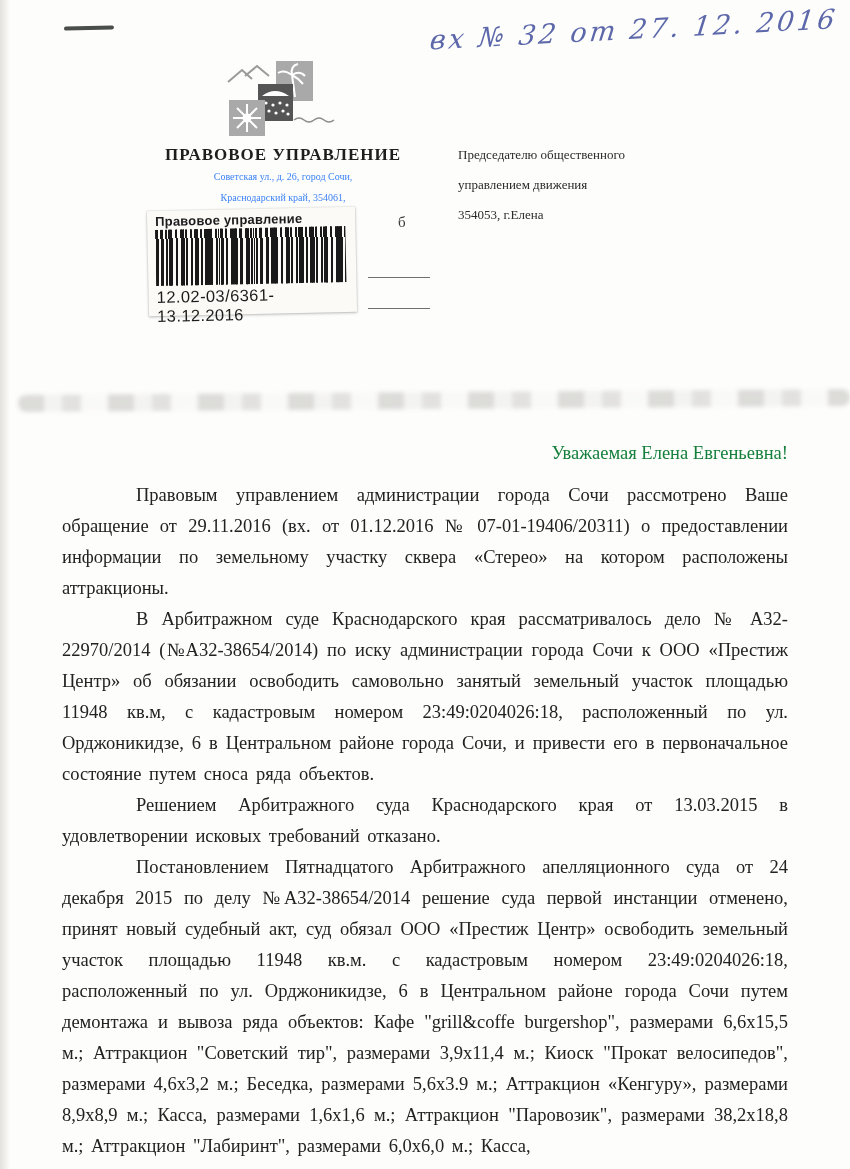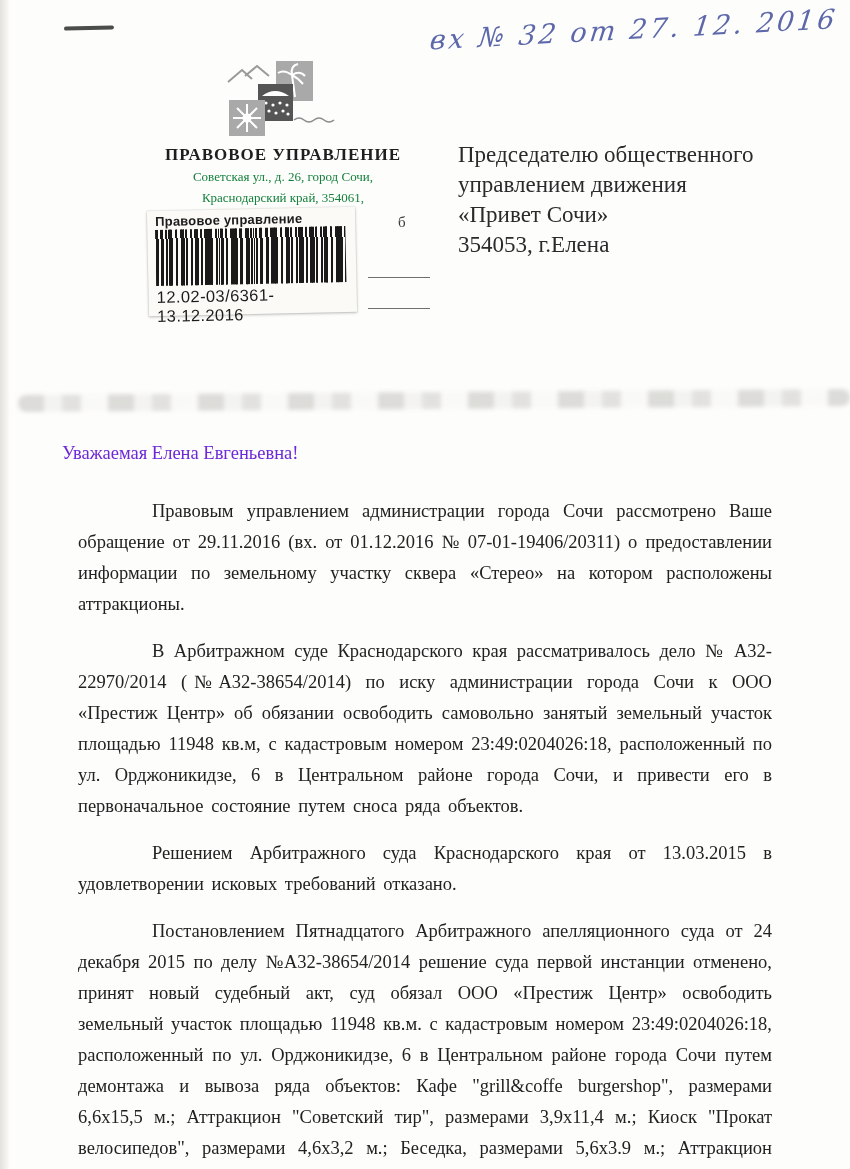--- a/index.html
+++ b/index.html
@@ -37,21 +37,21 @@
   
   .letterhead {
     position:absolute; left:118px; top:60px; width:330px;
     text-align:center;
   }
   .logo { display:block; margin:0 auto 4px auto; }
   .org-name {
     font-weight:bold; font-size:17px; line-height:21px;
     letter-spacing:1px; color:#1e1e1e; margin-top:2px;
   }
-  .org-addr { font-size:13px; line-height:19px; color:#15803d; margin-top:2px; }
+  .org-addr { font-size:10px; line-height:19px; color:#3b82f6; margin-top:2px; }
   .covered-fragment {
     position:absolute; left:398px; top:214px; font-size:15px; color:#3a3a3a;
   }
   .blank-line {
     position:absolute; height:0; border-top:1.5px solid #6f6f6f; width:62px; left:368px;
   }
   .blank-line.l1 { top:277px; }
   .blank-line.l2 { top:308px; }
   
   .sticker {
@@ -73,44 +73,44 @@
       repeating-linear-gradient(90deg, #191919 0 1px, rgba(0,0,0,0) 1px 7px),
       repeating-linear-gradient(90deg, #191919 0 3px, rgba(0,0,0,0) 3px 13px);
   }
   .sticker-number {
     font-family:"Liberation Sans", sans-serif;
     font-size:16.5px; color:#1c1c1c; margin-top:2px; letter-spacing:.4px;
   }
   
   .recipient {
     position:absolute; left:458px; top:140px; width:360px;
-    font-size:23px; line-height:30px; color:#2a2a2a;
+    font-size:13px; line-height:30px; color:#2a2a2a;
   }
   
   .smudge {
     position:absolute; left:18px; top:392px; width:832px; height:17px;
     background-image:
       repeating-linear-gradient(90deg, rgba(120,118,115,.55) 0 26px, rgba(170,168,164,.25) 26px 44px, rgba(120,118,115,.45) 44px 63px, rgba(200,198,194,.15) 63px 90px);
     filter:blur(2.2px);
     opacity:.45;
     transform:rotate(-.4deg);
     border-radius:8px;
   }
   
   .salutation {
     position:absolute; left:62px; top:443px; width:726px;
-    text-align:left; font-size:18.5px; color:#6d28d9;
+    text-align:right; font-size:18.5px; color:#15803d;
   }
   .body-text {
     position:absolute; left:62px; top:480px; width:726px;
     font-size:18.5px; line-height:31px;
     text-align:justify; color:#222;
     word-spacing:3px;
   }
-  .body-text p { text-indent:74px; margin:16px; }
+  .body-text p { text-indent:74px; margin:0; }
 </style>
 </head>
 <body>
 
 <div class="page">
 
   <div class="scan-edge"></div>
 
   <div class="dash-mark"></div>
 
@@ -164,21 +164,20 @@
     <div class="barcode"></div>
     <div class="sticker-number">12.02-03/6361-13.12.2016</div>
   </div>
 
   <div class="blank-line l1"></div>
   <div class="blank-line l2"></div>
 
   <div class="recipient">
     <div>Председателю общественного</div>
     <div>управлением движения</div>
-    <div>«Привет Сочи»</div>
     <div>354053, г.Елена</div>
   </div>
 
   <div class="smudge"></div>
 
   <div class="salutation">Уважаемая Елена Евгеньевна!</div>
 
   <div class="body-text">
     <p>Правовым управлением администрации города Сочи рассмотрено Ваше обращение от 29.11.2016 (вх. от 01.12.2016 № 07-01-19406/20311) о предоставлении информации по земельному участку сквера «Стерео» на котором расположены аттракционы.</p>
     <p>В Арбитражном суде Краснодарского края рассматривалось дело № А32-22970/2014 (№А32-38654/2014) по иску администрации города Сочи к ООО «Престиж Центр» об обязании освободить самовольно занятый земельный участок площадью 11948 кв.м, с кадастровым номером 23:49:0204026:18, расположенный по ул. Орджоникидзе, 6 в Центральном районе города Сочи, и привести его в первоначальное состояние путем сноса ряда объектов.</p>

